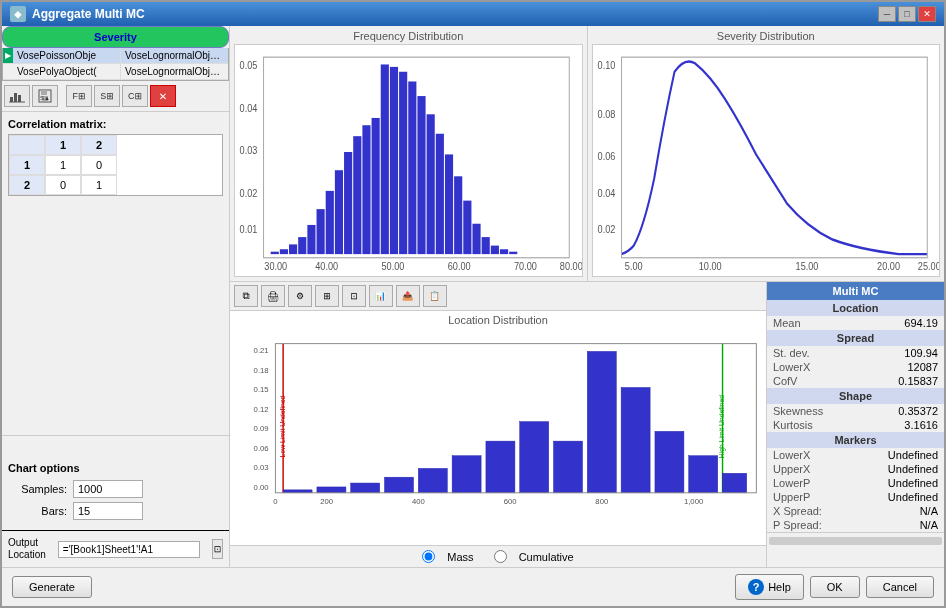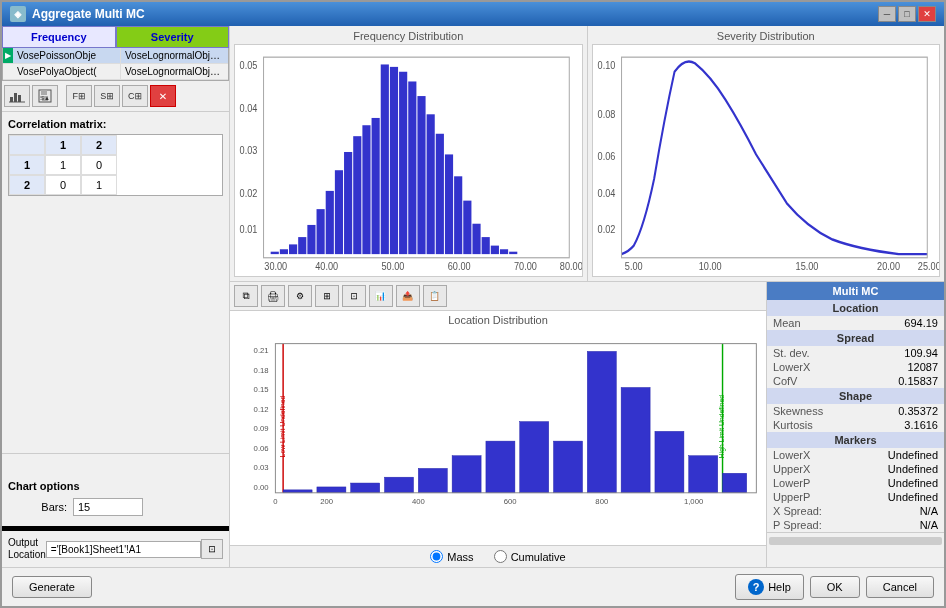--- a/index.html
+++ b/index.html
@@ -16,21 +16,21 @@
     
     .main-content { display: flex; flex: 1; overflow: hidden; }
     
     
     .left-panel { width: 228px; flex-shrink: 0; display: flex; flex-direction: column; border-right: 1px solid #ccc; }
     
     .freq-sev-table { flex-shrink: 0; }
     .freq-sev-header { display: flex; background: #f0f0f0; }
     .freq-sev-header .col-header { flex: 1; text-align: center; padding: 4px 2px; font-weight: bold; font-size: 11px; border: 1px solid #aaa; cursor: pointer; }
     .freq-sev-header .col-header.frequency { color: #0000cc; background: #e8e8ff; border-color: #7777cc; }
-    .freq-sev-header .col-header.severity { color: #0000cc; background: #84cc16; border-color: #7777cc; }
+    .freq-sev-header .col-header.severity { color: #0000cc; background: #22c55e; border-color: #7777cc; border-radius: 9px; }
     
     .freq-sev-rows { border: 1px solid #aaa; border-top: none; }
     .freq-sev-row { display: flex; border-bottom: 1px solid #ddd; cursor: pointer; }
     .freq-sev-row.selected { background: #c8d8f0; }
     .freq-sev-row .cell { flex: 1; padding: 2px 4px; font-size: 10px; overflow: hidden; text-overflow: ellipsis; white-space: nowrap; border-right: 1px solid #ddd; }
     .freq-sev-row .cell:last-child { border-right: none; }
     .freq-sev-row .row-indicator { width: 10px; background: #0a6; color: white; font-size: 8px; display: flex; align-items: center; justify-content: center; flex-shrink: 0; }
     
     .toolbar-row { display: flex; padding: 4px 2px; gap: 2px; border-bottom: 1px solid #ccc; flex-shrink: 0; }
     .toolbar-btn { width: 26px; height: 22px; border: 1px solid #aaa; background: #e8e8e8; display: flex; align-items: center; justify-content: center; cursor: pointer; font-size: 10px; }
@@ -43,21 +43,21 @@
     .corr-row { display: flex; }
     .corr-cell { width: 36px; height: 20px; border: 1px solid #ddd; display: flex; align-items: center; justify-content: center; font-size: 11px; }
     .corr-cell.header { background: #e0e8f8; font-weight: bold; }
     
     .chart-options { padding: 6px; border-top: 1px solid #ccc; flex-shrink: 0; }
     .chart-options-label { font-weight: bold; margin-bottom: 6px; font-size: 11px; margin-top: 20px; }
     .option-row { display: flex; align-items: center; margin-bottom: 4px; }
     .option-label { width: 65px; text-align: right; padding-right: 6px; font-size: 11px; }
     .option-input { width: 70px; border: 1px solid #aaa; padding: 2px 4px; font-size: 11px; background: white; }
     
-    .output-location { padding: 6px; border-top: 5px solid #000000; display: flex; align-items: center; gap: 0; flex-shrink: 0; }
+    .output-location { padding: 6px; border-top: 1px solid #000000; display: flex; align-items: center; gap: 12px; flex-shrink: 0; }
     .output-label { font-size: 10px; line-height: 1.2; }
     .output-input { flex: 1; border: 1px solid #aaa; padding: 2px 4px; font-size: 10px; background: white; }
     .output-btn { width: 22px; height: 20px; border: 1px solid #aaa; background: #e8e8e8; display: flex; align-items: center; justify-content: center; cursor: pointer; font-size: 9px; }
     
     
     .right-panel { flex: 1; display: flex; flex-direction: column; overflow: hidden; }
     
     
     .top-charts { display: flex; height: 256px; flex-shrink: 0; border-bottom: 1px solid #ccc; }
     
@@ -71,21 +71,21 @@
     
     .aggregate-panel { flex: 1; display: flex; flex-direction: column; overflow: hidden; }
     
     .aggregate-toolbar { display: flex; padding: 3px 4px; gap: 3px; border-bottom: 1px solid #ccc; flex-shrink: 0; }
     .agg-tb-btn { width: 24px; height: 22px; border: 1px solid #aaa; background: #e8e8e8; display: flex; align-items: center; justify-content: center; cursor: pointer; font-size: 10px; }
     
     .aggregate-chart { flex: 1; position: relative; overflow: hidden; background: white; }
     .agg-chart-title { text-align: center; font-size: 11px; color: #555; padding: 3px 0; }
     
     .radio-row { display: flex; align-items: center; justify-content: center; gap: 20px; padding: 4px; border-top: 1px solid #ccc; flex-shrink: 0; }
-    .radio-item { display: flex; align-items: center; gap: 4px; font-size: 11px; cursor: pointer; }
+    .radio-item { display: flex; align-items: center; gap: 12px; font-size: 11px; cursor: pointer; }
     
     
     .stats-panel { width: 178px; flex-shrink: 0; border-left: 1px solid #ccc; overflow-y: auto; }
     .stats-header { background: #4a7cc4; color: white; text-align: center; padding: 3px; font-size: 11px; font-weight: bold; }
     .stats-section-header { background: #d0d8f0; text-align: center; font-weight: bold; padding: 2px 4px; font-size: 11px; color: #333; }
     .stats-row { display: flex; justify-content: space-between; padding: 1px 6px; font-size: 11px; }
     .stats-row .label { color: #555; }
     .stats-row .value { color: #000; }
     
     
@@ -118,21 +118,20 @@
       <div class="titlebar-btn close">✕</div>
     </div>
   </div>
 
   <div class="main-content">
 
     <div class="left-panel">
 
       <div class="freq-sev-table">
         <div class="freq-sev-header">
-          <div class="col-header frequency">Frequency</div>
           <div class="col-header severity">Severity</div>
         </div>
         <div class="freq-sev-rows">
           <div class="freq-sev-row selected">
             <div class="row-indicator">▶</div>
             <div class="cell">VosePoissonObje</div>
             <div class="cell">VoseLognormalObject(1</div>
           </div>
           <div class="freq-sev-row">
             <div class="row-indicator" style="background: transparent;"></div>
@@ -184,20 +183,24 @@
             <div class="corr-cell">0</div>
             <div class="corr-cell">1</div>
           </div>
         </div>
       </div>
 
       <div style="flex:1;"></div>
 
       <div class="chart-options">
         <div class="chart-options-label">Chart options</div>
+        <div class="option-row">
+          <div class="option-label">Samples:</div>
+          <input class="option-input" value="1000" style="">
+        </div>
         <div class="option-row">
           <div class="option-label">Bars:</div>
           <input class="option-input" value="15" style="">
         </div>
       </div>
 
       <div class="output-location">
         <div class="output-label">Output<br>Location</div>
         <input class="output-input" value="='[Book1]Sheet1'!A1" style="">
         <div class="output-btn">⊡</div>

